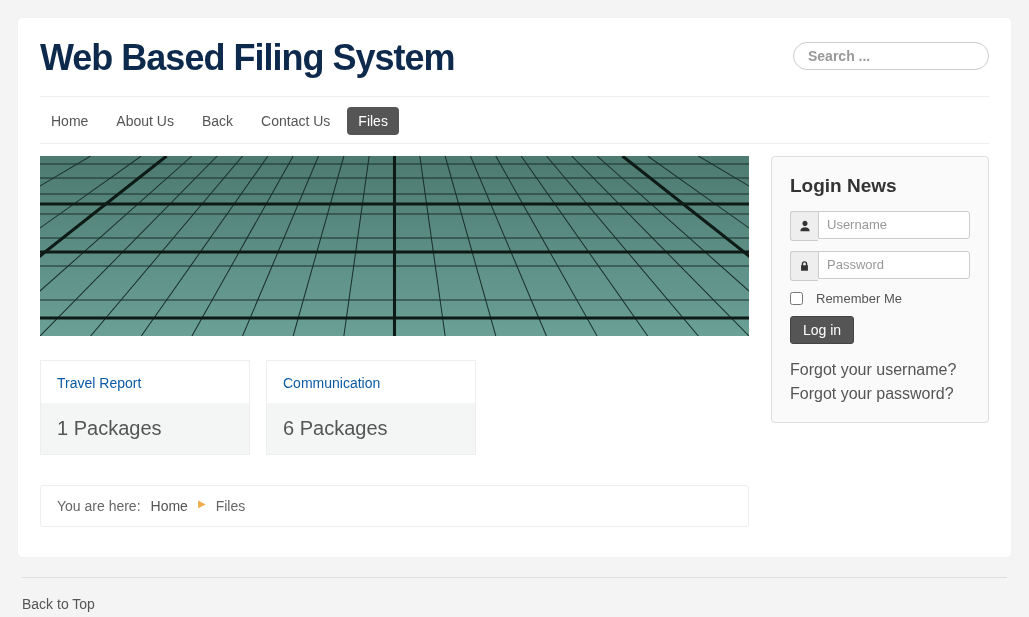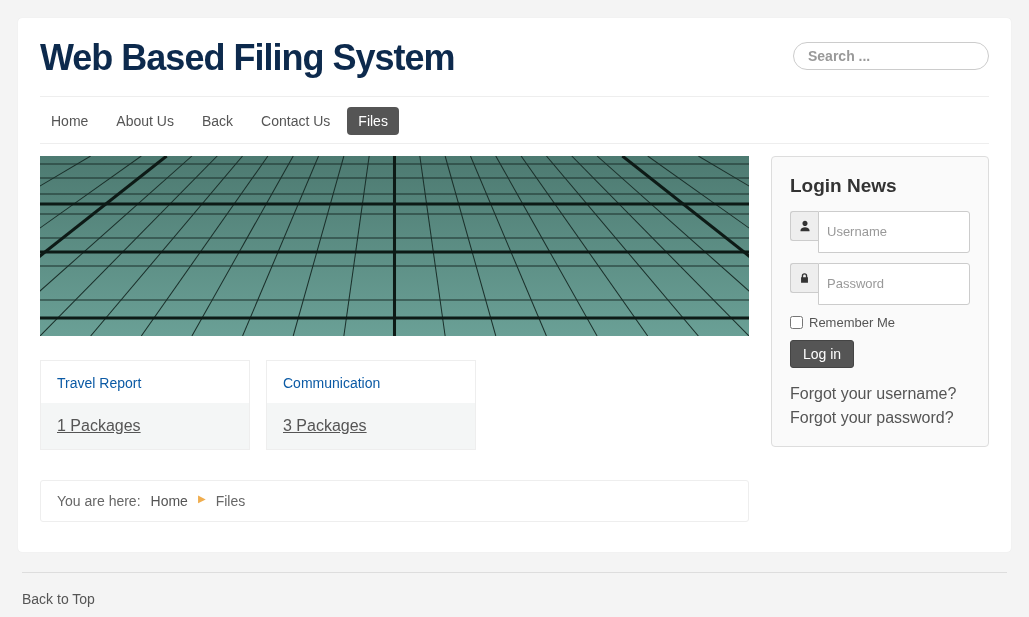--- a/index.html
+++ b/index.html
@@ -17,31 +17,31 @@
 .nav a.active { background: #555; color: #fff; }
 .body-row { display: flex; gap: 22px; margin-top: 12px; }
 .main-col { flex: 1; }
 .sidebar-col { width: 218px; flex-shrink: 0; }
 .hero { width: 100%; height: 180px; background: #5a8a80; margin-bottom: 24px; position: relative; overflow: hidden; }
 .hero svg { position: absolute; inset: 0; width: 100%; height: 100%; }
 .cards-row { display: flex; gap: 16px; }
 .card { width: 210px; border: 1px solid #eee; border-radius: 0; background: #fff; }
 .card-header { padding: 14px 16px 12px 16px; }
 .card-header a { color: #0b5aa5; font-size: 14px; text-decoration: none; }
-.card-body { background: #f4f6f6; padding: 14px 16px; color: #555; font-size: 16px; text-decoration: underline; }
+.card-body { background: #f4f6f6; padding: 14px 16px; color: #555; font-size: 20px; }
 .breadcrumb { margin-top: 30px; border: 1px solid #eee; border-radius: 3px; padding: 12px 16px; color: #666; font-size: 14px; display: flex; gap: 10px; }
 .breadcrumb .sep { color: #f0ad4e; font-size: 10px; }
 .breadcrumb .bc-link { color: #555; }
 .login-box { border: 1px solid #ddd; border-radius: 4px; padding: 18px 18px 16px 18px; background: #fafafa; }
 .login-title { font-size: 19px; font-weight: 700; color: #333; margin-bottom: 14px; }
 .input-group { display: flex; margin-bottom: 10px; }
 .input-addon { width: 28px; height: 30px; border: 1px solid #ccc; border-right: none; background: #eee; border-radius: 3px 0 0 3px; display: flex; align-items: center; justify-content: center; color: #333; font-size: 13px; }
-.input-group input { flex: 1; min-width: 0; height: 42px; border: 1px solid #ccc; border-radius: 0 3px 3px 0; padding: 0 8px; font-size: 13px; color: #555; outline: none; }
+.input-group input { flex: 1; min-width: 0; height: 28px; border: 1px solid #ccc; border-radius: 0 3px 3px 0; padding: 0 8px; font-size: 13px; color: #555; outline: none; }
 .input-group input::placeholder { color: #999; }
-.remember-row { display: flex; align-items: center; gap: 6px; margin: 8px 0 10px 0; color: #555; font-size: 13px; }
+.remember-row { display: flex; align-items: center; gap: 13px; margin: 8px 0 10px 0; color: #555; font-size: 13px; }
 .login-btn { background: #555; color: #fff; border: 1px solid #444; padding: 5px 12px; border-radius: 3px; font-size: 14px; cursor: pointer; }
 .login-links { margin-top: 14px; }
 .login-links a { display: block; color: #555; text-decoration: none; font-size: 16px; line-height: 1.5; }
 .footer { margin: 20px 22px 0 22px; padding: 18px 0 24px 0; border-top: 1px solid #ddd; display: flex; justify-content: space-between; color: #555; font-size: 14px; }
 .footer a { color: #555; text-decoration: none; }
 </style>
 </head>
 <body>
 
 <div class="outer">
@@ -119,21 +119,21 @@
           <div class="card">
             <div class="card-header">
               <a href="#">Travel Report</a>
             </div>
             <div class="card-body">1 Packages</div>
           </div>
           <div class="card">
             <div class="card-header">
               <a href="#">Communication</a>
             </div>
-            <div class="card-body">3 Packages</div>
+            <div class="card-body">6 Packages</div>
           </div>
         </div>
 
         <div class="breadcrumb">
           <span>You are here:</span>
           <span class="bc-link">Home</span>
           <span class="sep">▶</span>
           <span>Files</span>
         </div>
       </div>

